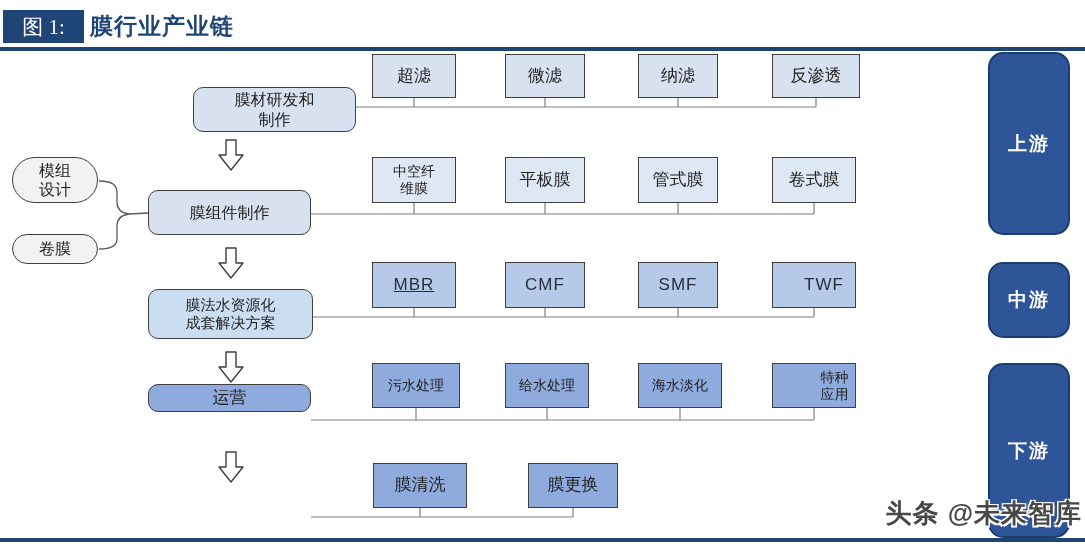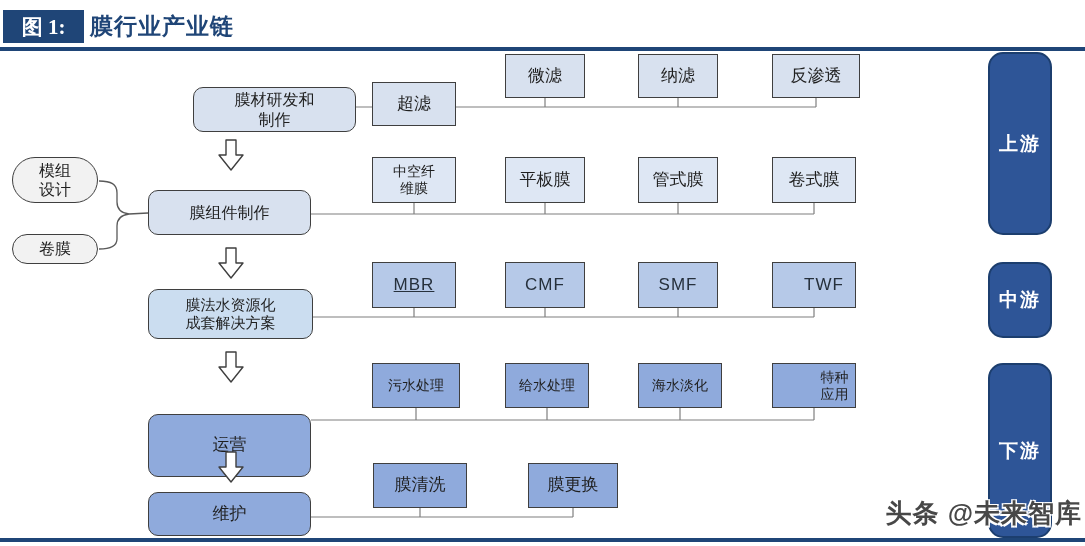--- a/index.html
+++ b/index.html
@@ -10,21 +10,21 @@
   }
   html,body{margin:0;padding:0;background:#ffffff;}
   #canvas{
     position:relative; width:1085px; height:546px; overflow:hidden;
     background:#ffffff; font-family:"Liberation Sans", sans-serif;
   }
   
   .fig-tag{
     position:absolute; left:3px; top:10px; width:81px; height:33px;
     background:var(--navy); color:#ffffff; font-family:"Liberation Serif", serif;
-    font-weight:bold; font-size:21px; display:flex; align-items:center; justify-content:center;
+    font-weight:normal; font-size:21px; display:flex; align-items:center; justify-content:center;
   }
   .fig-title{
     position:absolute; left:90px; top:10px; height:33px; line-height:34px;
     color:var(--navy); font-weight:bold; font-size:23px; letter-spacing:1px;
     font-family:"Liberation Serif", serif;
   }
   .hr-top{position:absolute; left:0; top:47px; width:1085px; height:4px; background:var(--navy);}
   .hr-bottom{position:absolute; left:0; top:538px; width:1085px; height:4px; background:var(--navy);}
   
   .box{
@@ -36,21 +36,21 @@
   .stage.c{background:var(--stagec); font-size:15px;}
   .stage.dark{background:var(--cornflower); font-size:17px;}
   .grayside{background:var(--grayfill); font-size:16px;border-radius:23px;}
   .r1{background:var(--light1); font-size:17px;}
   .r2{background:var(--light2); font-size:17px;}
   .r2.small{font-size:14px;}
   .r3{background:var(--mid); font-size:17px; letter-spacing:1px; color:#26303c;}
   .r4{background:var(--cornflower); font-size:14px;}
   .r5{background:var(--cornflower); font-size:17px;}
   .stream{
-    position:absolute; box-sizing:border-box; left:988px; width:64px;
+    position:absolute; box-sizing:border-box; left:988px; width:82px;
     background:var(--streamfill); border:2px solid var(--streamborder); border-radius:15px;
     color:#ffffff; font-weight:bold; font-size:19px; letter-spacing:2px;
     display:flex; align-items:center; justify-content:center;
   }
   svg.overlay{position:absolute; left:0; top:0; pointer-events:none;}
   .conn{stroke:var(--line); stroke-width:1.2; fill:none;}
   .brace{stroke:#595959; stroke-width:1.3; fill:none;}
   .arrow{position:absolute; width:26px; height:32px;}
   .arrow polygon{fill:#ffffff; stroke:#3F3F3F; stroke-width:1.4; stroke-linejoin:round;}
   .watermark{
@@ -109,31 +109,30 @@
   </svg>
   <div class="box stage" style="left:148px; top:190px; width:163px; height:45px;">膜组件制作</div>
   <svg class="arrow" style="left:218px; top:247px;" viewBox="0 0 26 32">
     <polygon points="8,1 18,1 18,16 25,16 13,31 1,16 8,16"></polygon>
   </svg>
   <div class="box stage c" style="left:148px; top:289px; width:165px; height:50px;">膜法水资源化
 成套解决方案</div>
   <svg class="arrow" style="left:218px; top:351px;" viewBox="0 0 26 32">
     <polygon points="8,1 18,1 18,16 25,16 13,31 1,16 8,16"></polygon>
   </svg>
-  <div class="box stage dark" style="left:148px; top:414px; width:163px; height:63px;">运营</div>
+  <div class="box stage dark" style="left:148px; top:384px; width:163px; height:28px;">运营</div>
   <svg class="arrow" style="left:218px; top:451px;" viewBox="0 0 26 32">
     <polygon points="8,1 18,1 18,16 25,16 13,31 1,16 8,16"></polygon>
   </svg>
-  <div class="box stage dark" style="left:148px; top:492px; width:163px; height:44px;">维护</div>
 
   <div class="box grayside" style="left:12px; top:157px; width:86px; height:46px;">模组
 设计</div>
   <div class="box grayside" style="left:12px; top:234px; width:86px; height:30px;">卷膜</div>
 
-  <div class="box r1" style="left:372px; top:54px; width:84px; height:44px;margin-top:28px;">超滤</div>
+  <div class="box r1" style="left:372px; top:54px; width:84px; height:44px;">超滤</div>
   <div class="box r1" style="left:505px; top:54px; width:80px; height:44px;">微滤</div>
   <div class="box r1" style="left:638px; top:54px; width:80px; height:44px;">纳滤</div>
   <div class="box r1" style="left:772px; top:54px; width:88px; height:44px;">反渗透</div>
 
   <div class="box r2 small" style="left:372px; top:157px; width:84px; height:46px;">中空纤
 维膜</div>
   <div class="box r2" style="left:505px; top:157px; width:80px; height:46px;">平板膜</div>
   <div class="box r2" style="left:638px; top:157px; width:80px; height:46px;">管式膜</div>
   <div class="box r2" style="left:772px; top:157px; width:84px; height:46px;">卷式膜</div>
 

